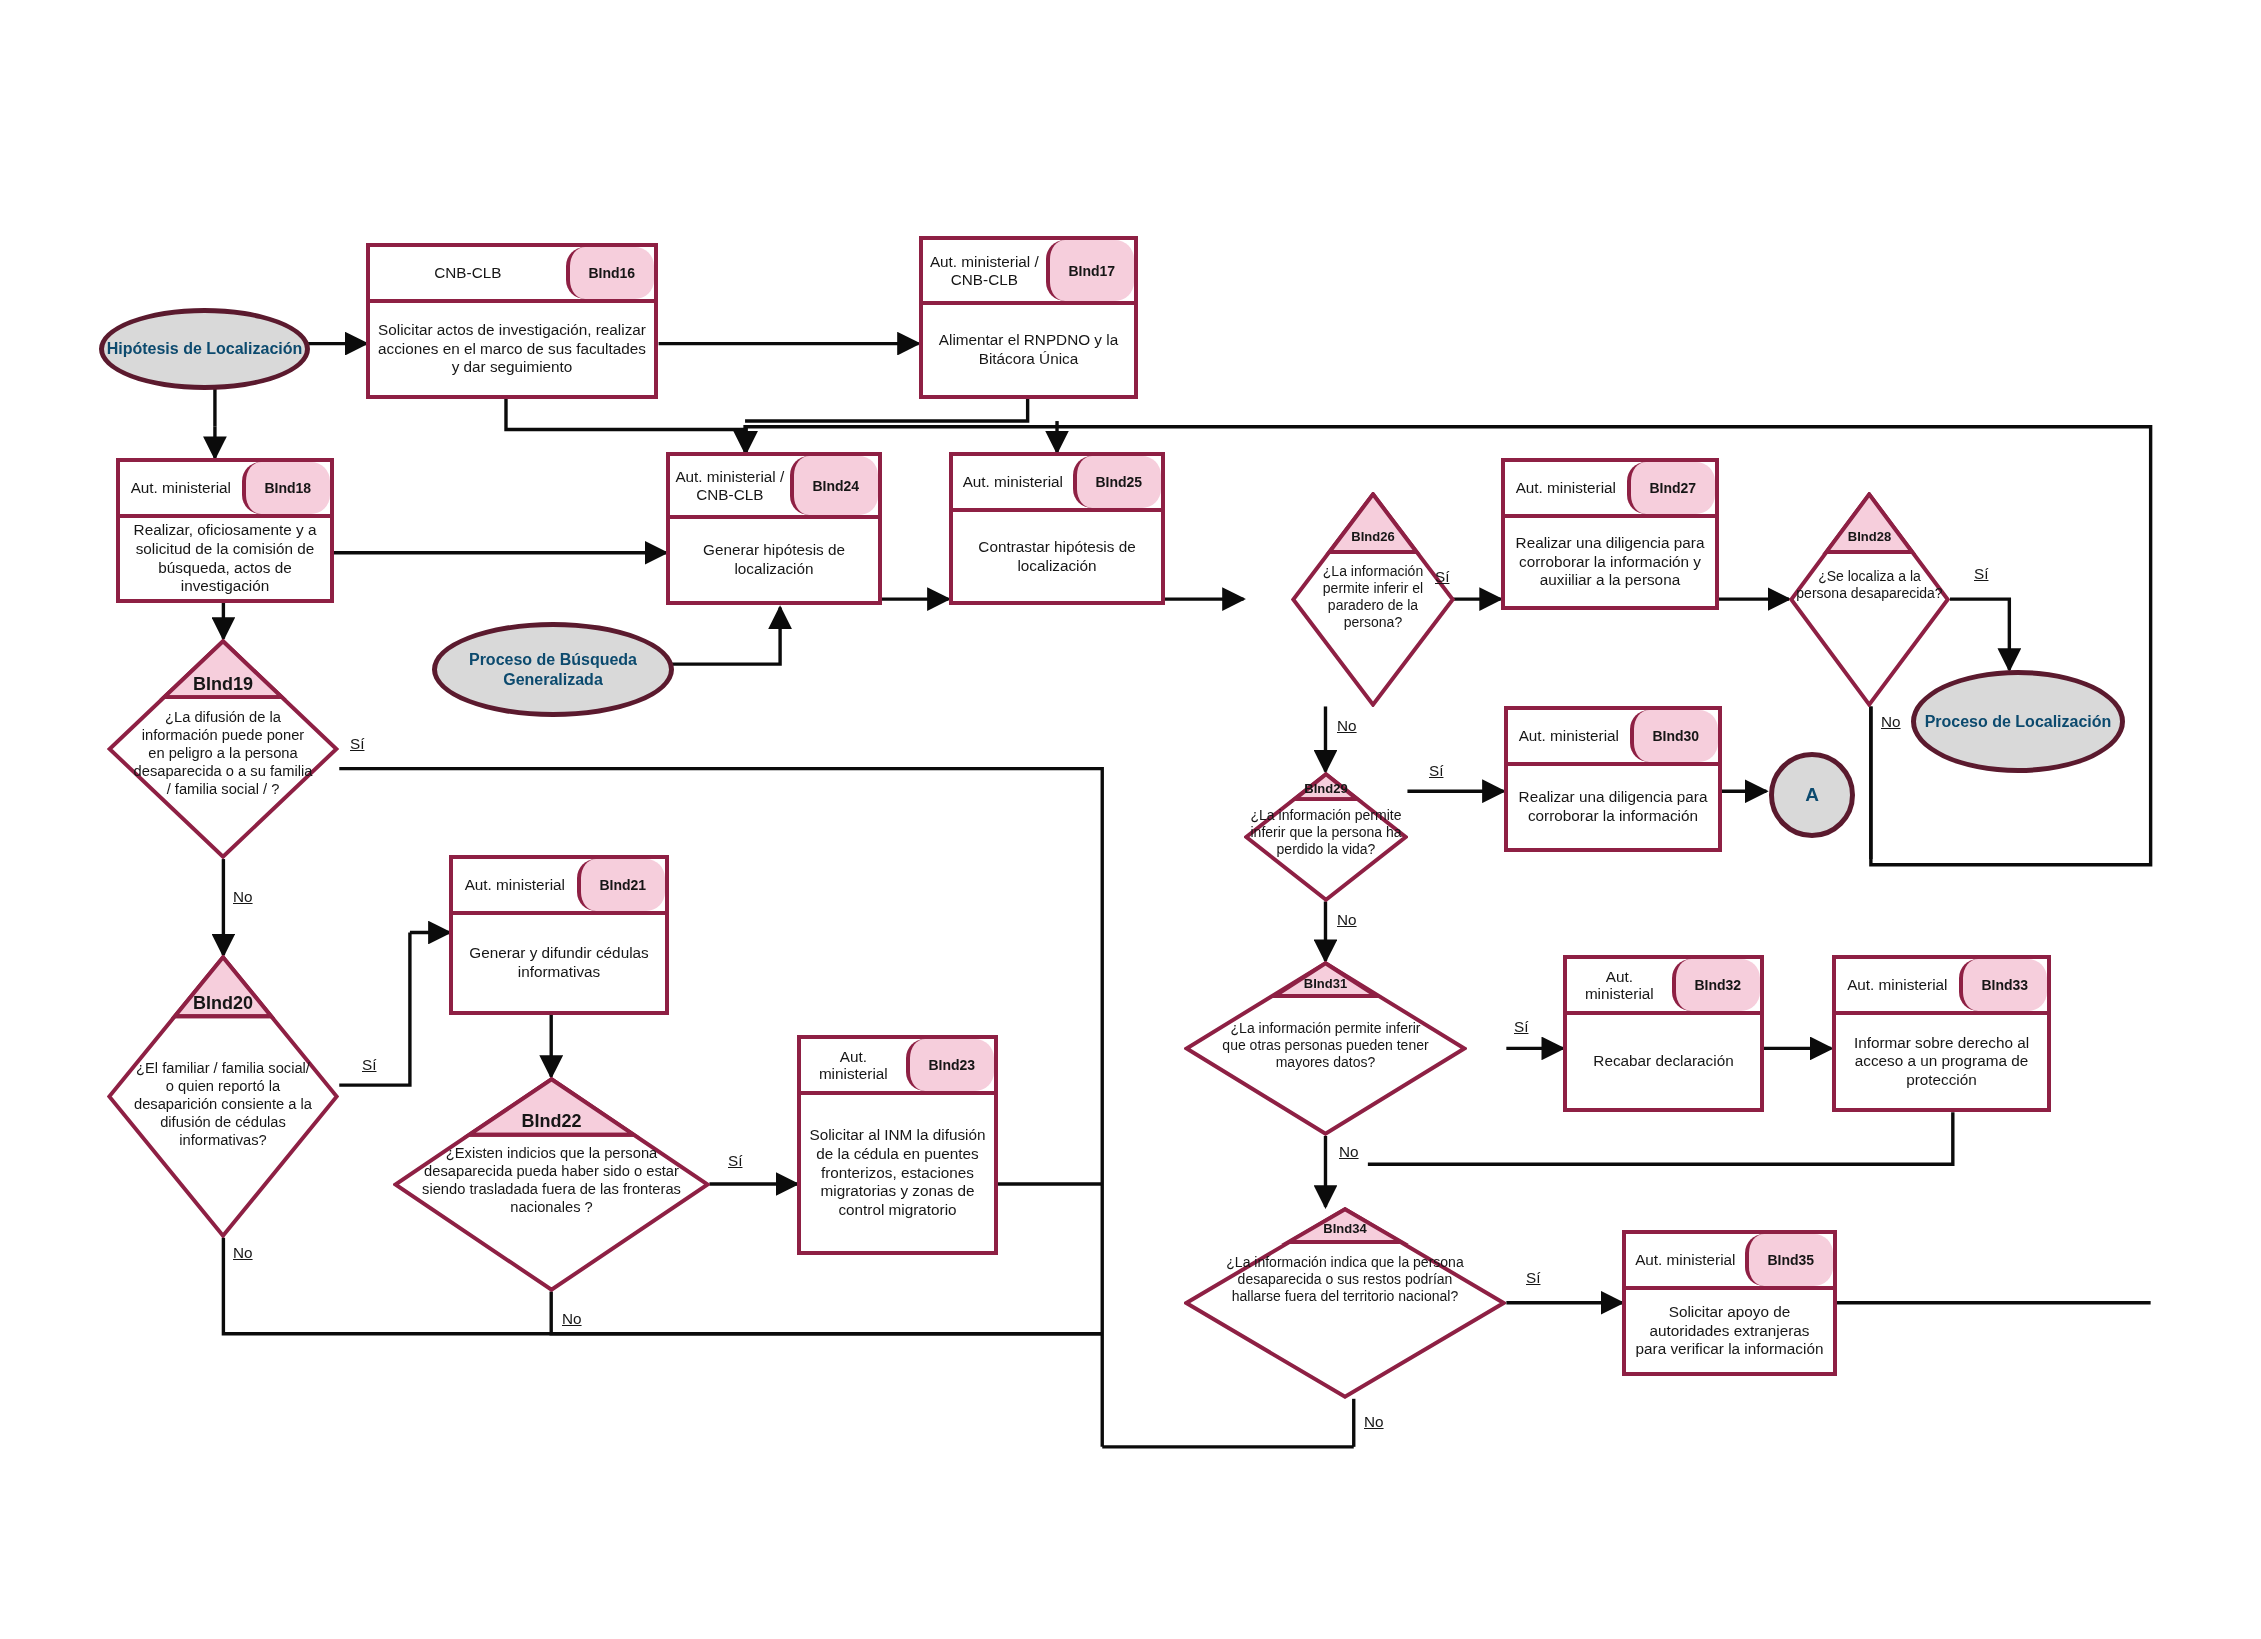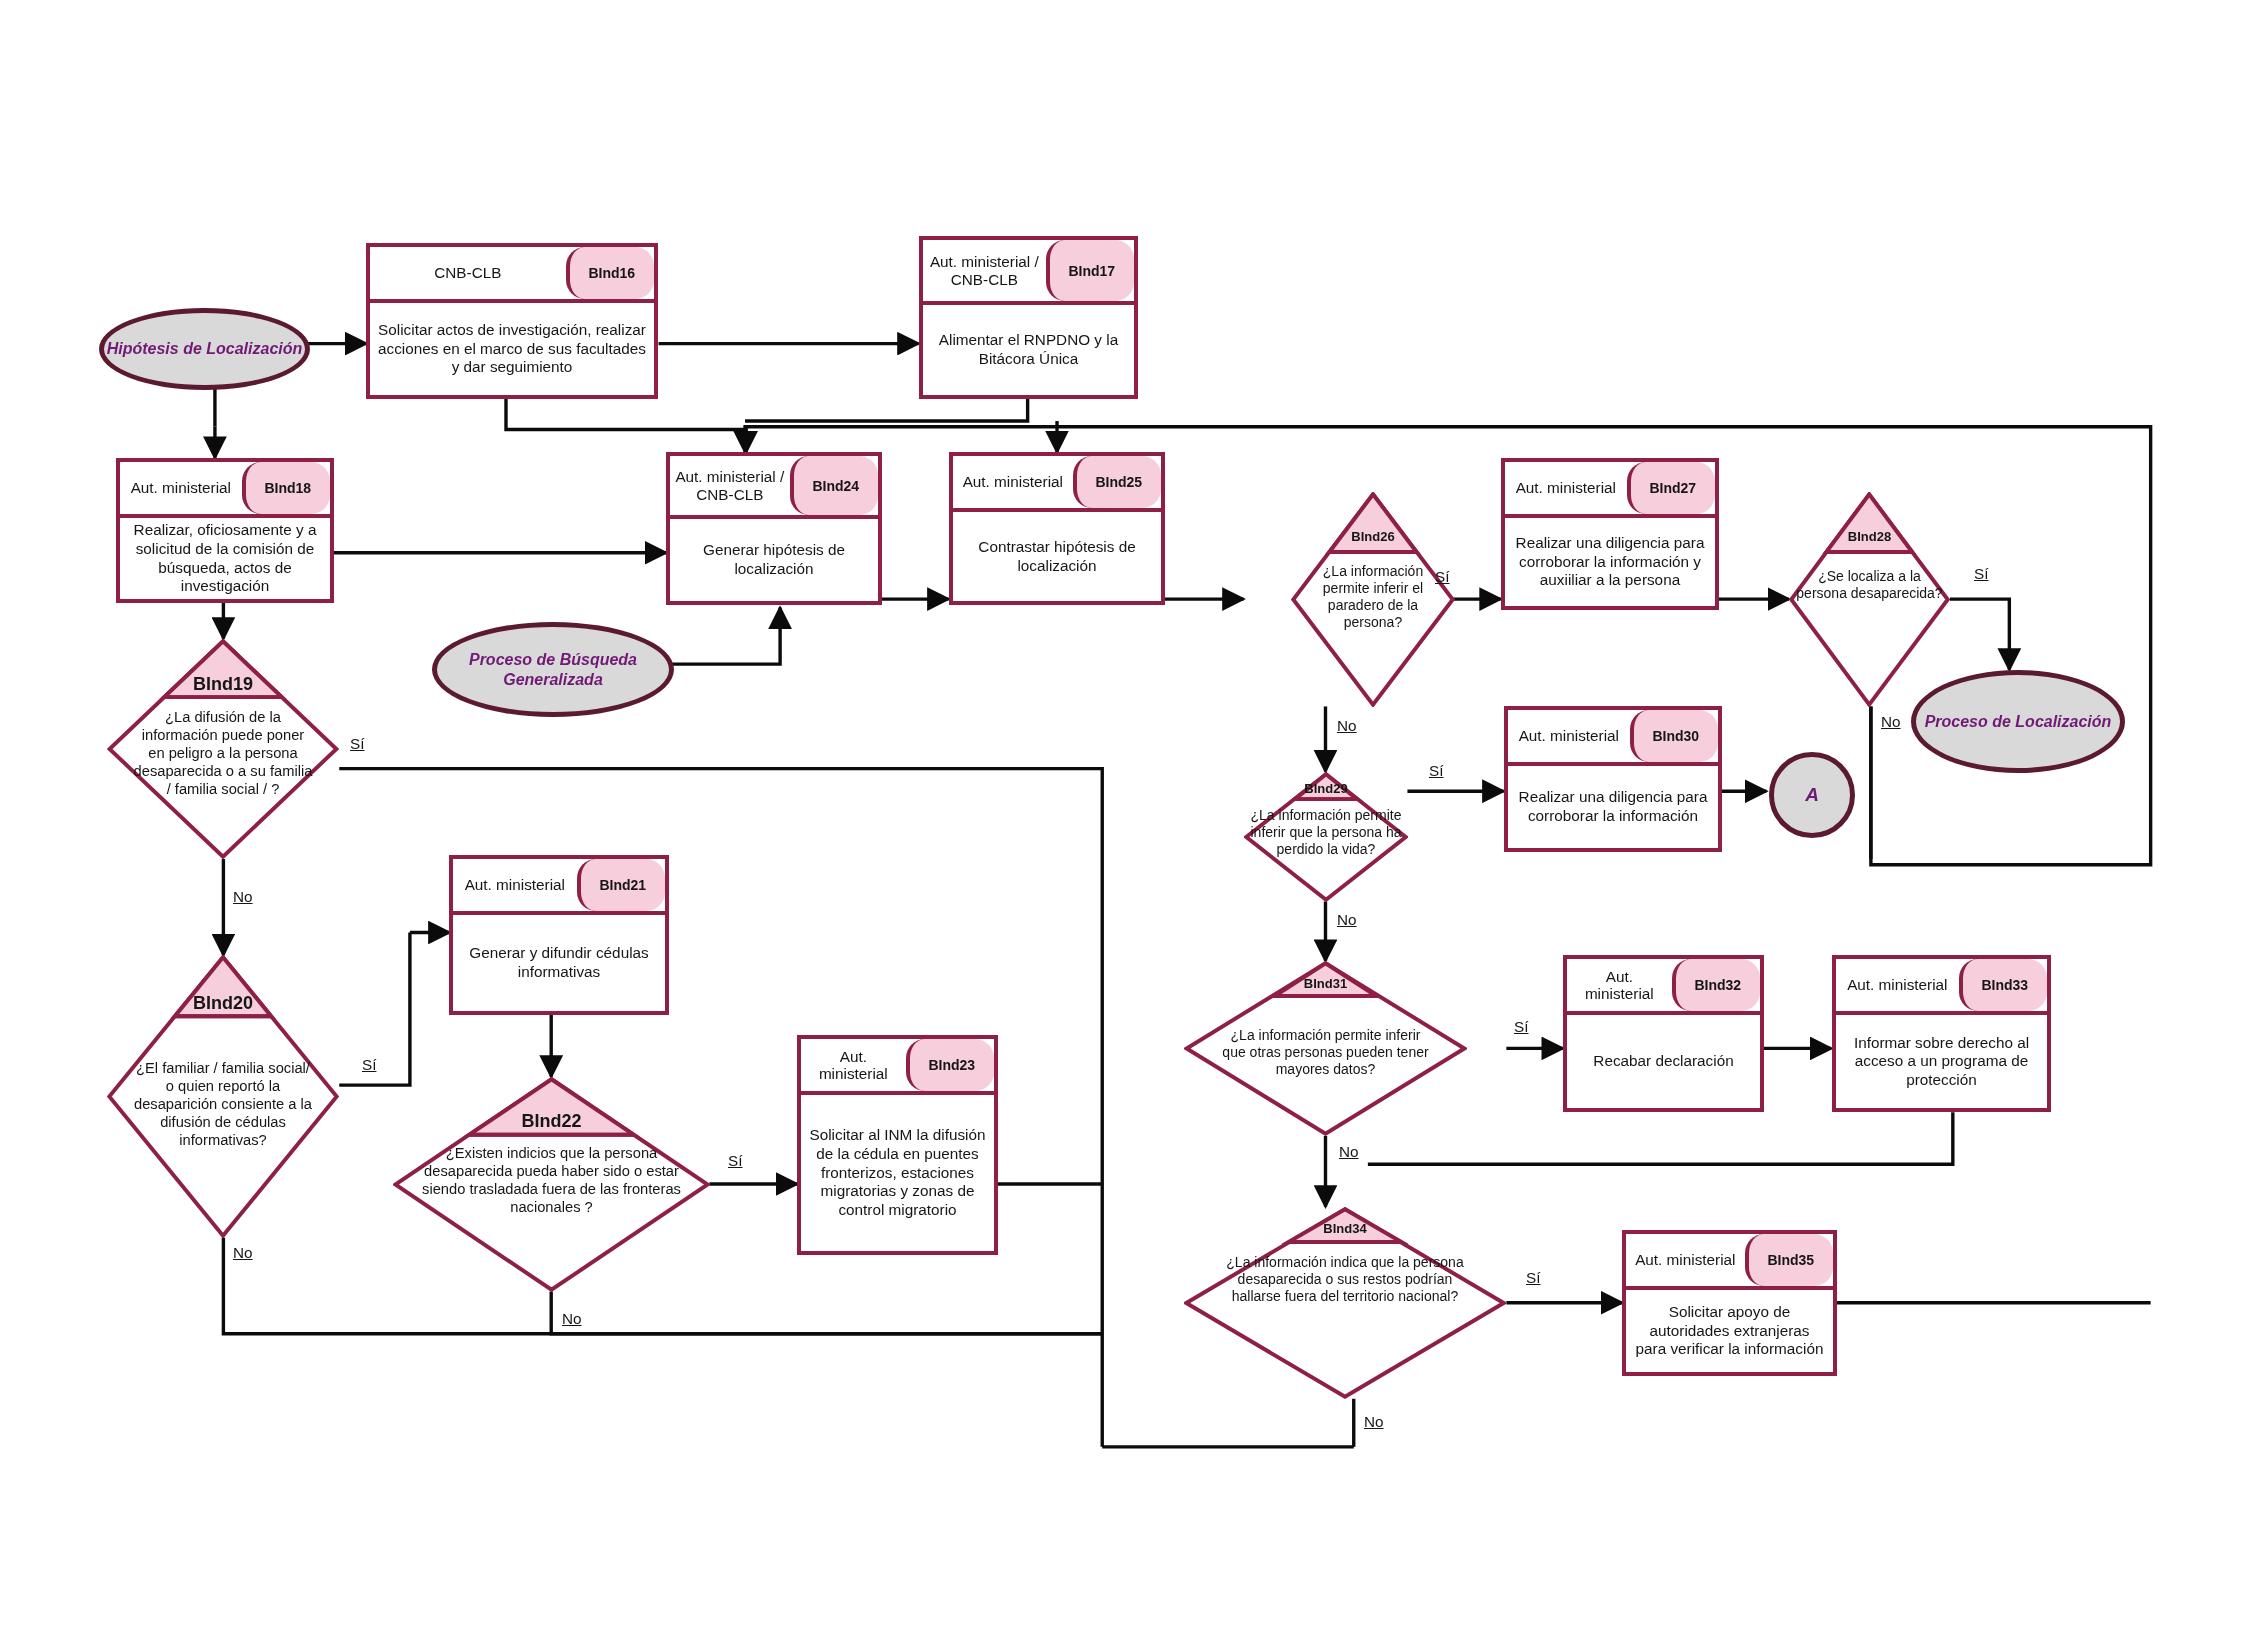--- a/index.html
+++ b/index.html
@@ -16,21 +16,21 @@
         display:flex;align-items:center;justify-content:center;font-size:14px;font-weight:bold;
         color:#161616;padding:0 5.7px;border-radius:19px;}
   .pbox .body{flex:1 1 auto;display:flex;align-items:center;justify-content:center;text-align:center;
         font-size:15.3px;line-height:1.22;color:#161616;padding:2.3px 6.8px;}
   
   .dia{position:absolute;}
   .dia .dlabel{position:absolute;left:0;right:0;text-align:center;font-size:18px;font-weight:bold;color:#161616;}
   .dia .dtext{position:absolute;left:11%;right:11%;text-align:center;font-size:14.7px;line-height:1.22;color:#161616;}
   
   .term{position:absolute;display:flex;align-items:center;justify-content:center;text-align:center;
-        font-size:16px;font-style:italic;font-weight:bold;color:#701a75;line-height:1.25;}
+        font-size:16px;font-weight:bold;color:#0c4a6e;line-height:1.25;}
   .connlbl{position:absolute;font-size:15.3px;color:#161616;text-decoration:underline;}
 </style>
 </head>
 <body>
 
 <div id="stage">
 
   <svg class="layer" viewBox="0 0 4000 2900" width="2261" height="1639">
     <defs>
       <marker id="ah" viewBox="0 0 10 10" refX="9" refY="5" markerWidth="7" markerHeight="7" orient="auto-start-reverse">
@@ -290,21 +290,21 @@
     <div class="dtext" style="top:35px;left:1%;right:1%;font-size:14px;">¿La información permite inferir que la persona ha perdido la vida?</div>
   </div>
 
   <div class="dia" style="left:1184px;top:961px;width:283px;height:175px;">
     <svg width="283" height="175" viewBox="0 0 500 310">
       <polygon points="250,4 496,155 250,306 4,155" fill="#FFFFFF" stroke="#8E2044" stroke-width="7"></polygon>
       <polygon points="250,4 340,62 160,62" fill="#F6CEDC" stroke="#8E2044" stroke-width="7"></polygon>
       <line x1="160" y1="62" x2="340" y2="62" stroke="#8E2044" stroke-width="7"></line>
     </svg>
     <div class="dlabel" style="top:14.7px;font-size:13px;">BInd31</div>
-    <div class="dtext" style="top:66px;left:12%;right:12%;font-size:14px;">¿La información permite inferir que otras personas pueden tener mayores datos?</div>
+    <div class="dtext" style="top:59px;left:12%;right:12%;font-size:14px;">¿La información permite inferir que otras personas pueden tener mayores datos?</div>
   </div>
 
   <div class="dia" style="left:1184px;top:1207px;width:322px;height:192px;">
     <svg width="322" height="192" viewBox="0 0 570 340">
       <polygon points="285,4 566,170 285,336 4,170" fill="#FFFFFF" stroke="#8E2044" stroke-width="7"></polygon>
       <polygon points="285,4 385,62 185,62" fill="#F6CEDC" stroke="#8E2044" stroke-width="7"></polygon>
       <line x1="185" y1="62" x2="385" y2="62" stroke="#8E2044" stroke-width="7"></line>
     </svg>
     <div class="dlabel" style="top:13.6px;font-size:13px;">BInd34</div>
     <div class="dtext" style="top:47px;left:12%;right:12%;font-size:14px;">¿La información indica que la persona desaparecida o sus restos podrían hallarse fuera del territorio nacional?</div>

